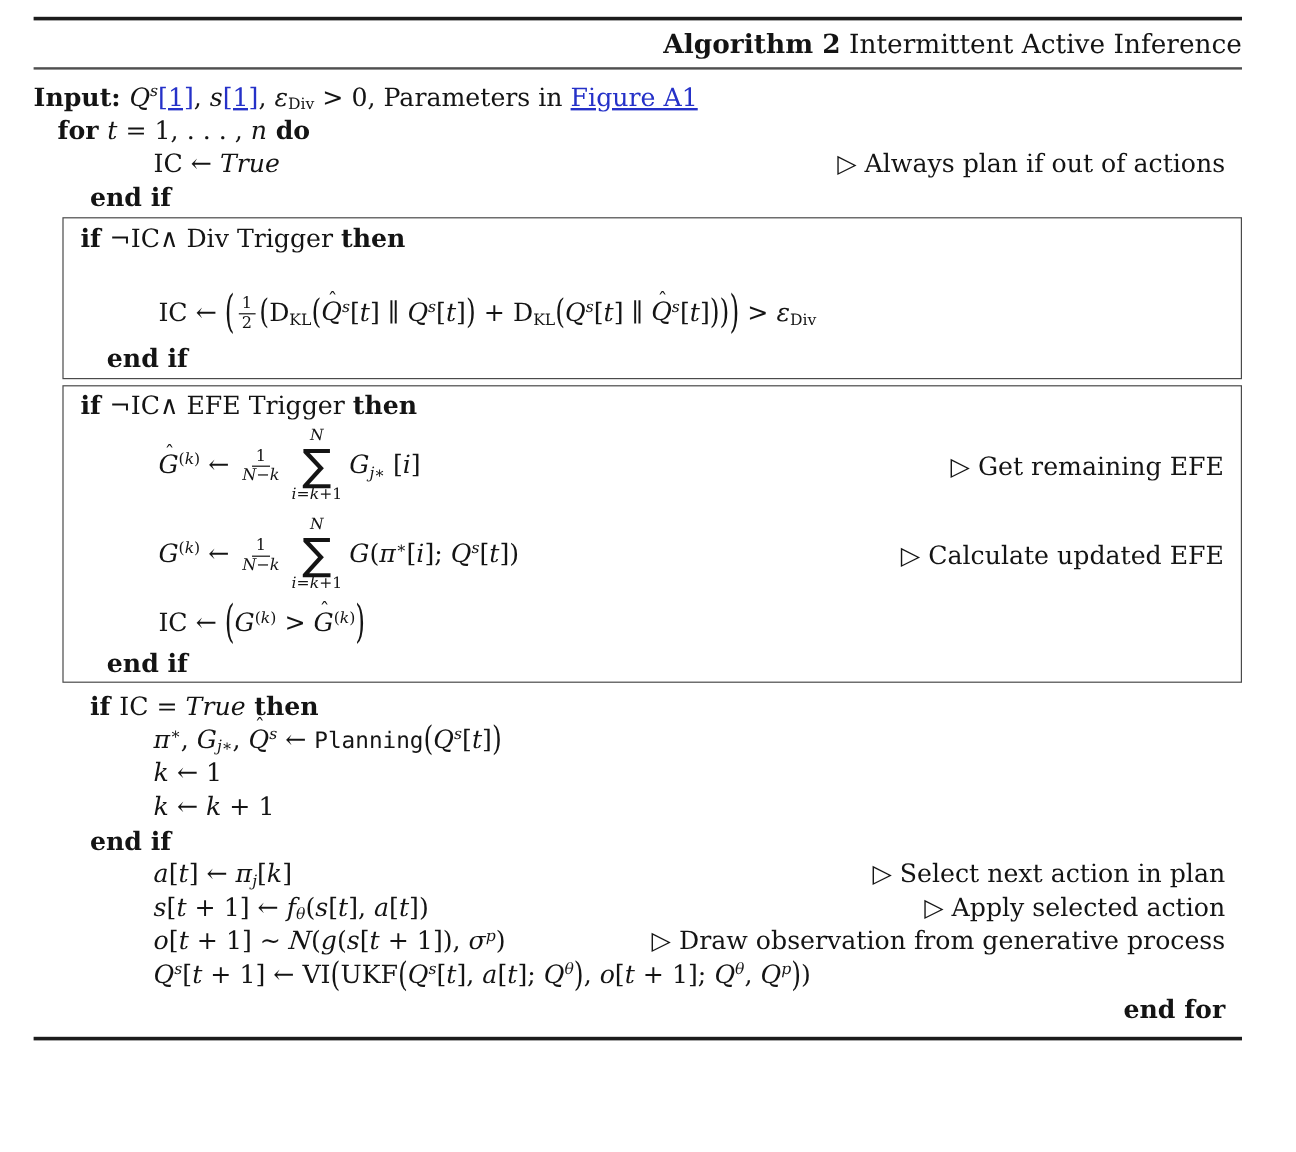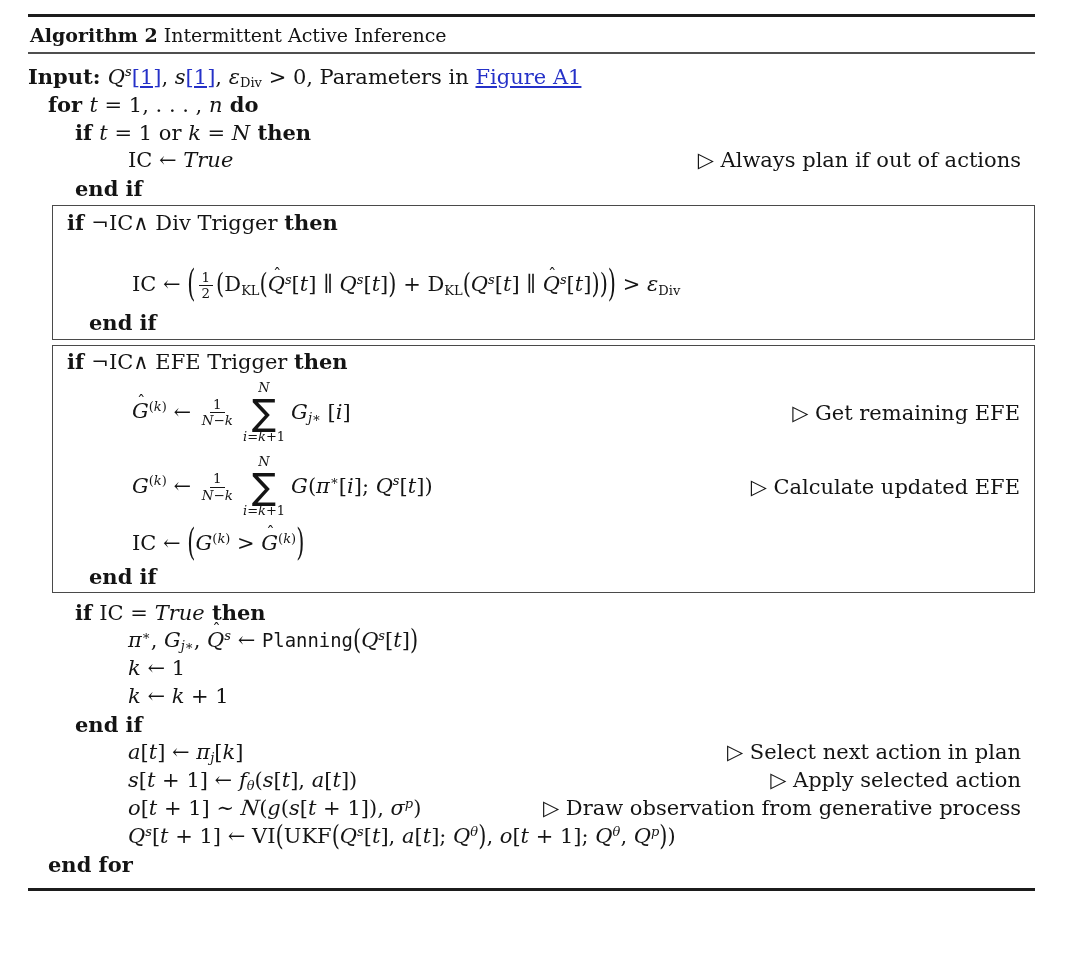--- a/index.html
+++ b/index.html
@@ -2,21 +2,21 @@
 <html><head>
 <meta charset="utf-8">
 <style>
   html,body{margin:0;padding:0;background:#ffffff;}
   body{width:1080px;height:960px;overflow:hidden;
        font-family:"DejaVu Serif","DejaVu Sans",serif;color:#141414;}
   .algo{position:absolute;left:28px;top:14px;width:1007px;}
   .rule-top{height:3px;background:#1c1c1c;}
   .rule-mid{height:2px;background:#4f4f4f;}
   .rule-bottom{height:3px;background:#1c1c1c;margin-top:4px;}
-  .title-row{font-size:19px;padding:7px 0 6px 2px;}
+  .title-row{font-size:22px;padding:7px 0 6px 2px;text-align:right;}
   .title-label{font-weight:bold;}
   .algo-body{padding:8px 0 6px 0;font-size:21px;}
   .line{display:flex;align-items:center;min-height:28px;padding-right:14px;}
   .line .content{white-space:nowrap;}
   .line .comment{margin-left:auto;white-space:nowrap;text-align:left;}
   .kw{font-weight:bold;}
   .mi{font-style:italic;}
   .tt{font-family:"DejaVu Sans Mono",monospace;font-size:0.9em;}
   .lk{color:#2531c8;text-decoration:underline;cursor:pointer;}
   .sup{font-size:62%;position:relative;top:-0.55em;line-height:0;}
@@ -50,23 +50,20 @@
     <span class="title-label">Algorithm 2</span>
     <span>Intermittent Active Inference</span>
   </div>
   <div class="rule-mid"></div>
   <div class="algo-body">
       <div class="line" style="padding-left: 0px;">
         <span class="content"><span class="kw">Input:  </span><span class="mi">Q</span><span class="sup"><span class="mi">s</span></span><span class="lk">[1]</span><span>, </span><span class="mi">s</span><span class="lk">[1]</span><span>, </span><span class="mi">ε</span><span class="sub"><span>Div</span></span><span> &gt; 0, Parameters in </span><span class="lk">Figure A1</span></span>
       </div>
       <div class="line" style="padding-left: 20px;">
         <span class="content"><span class="kw">for </span><span class="mi">t</span><span> = 1, . . . , </span><span class="mi">n</span><span class="kw"> do</span></span>
-      </div>
-      <div class="line" style="padding-left: 47px;">
-        <span class="content"><span class="kw">if </span><span class="mi">t</span><span> = 1 or </span><span class="mi">k</span><span> = </span><span class="mi">N</span><span class="kw"> then</span></span>
       </div>
       <div class="line" style="padding-left: 100px;">
         <span class="content"><span>IC ← </span><span class="mi">True</span></span>
         <span class="comment">▷ Always plan if out of actions</span>
       </div>
       <div class="line" style="padding-left: 47px;">
         <span class="content"><span class="kw">end if</span></span>
       </div>
       <div class="tbox">
         <div class="line" style="padding-left: 14px;">
@@ -138,18 +135,18 @@
         <span class="content"><span class="mi">s</span><span>[</span><span class="mi">t</span><span> + 1] ← </span><span class="mi">f</span><span class="sub"><span class="mi">θ</span></span><span>(</span><span class="mi">s</span><span>[</span><span class="mi">t</span><span>], </span><span class="mi">a</span><span>[</span><span class="mi">t</span><span>])</span></span>
         <span class="comment">▷ Apply selected action</span>
       </div>
       <div class="line" style="padding-left: 100px;">
         <span class="content"><span class="mi">o</span><span>[</span><span class="mi">t</span><span> + 1] ∼ </span><span class="cal">N</span><span>(</span><span class="mi">g</span><span>(</span><span class="mi">s</span><span>[</span><span class="mi">t</span><span> + 1]), </span><span class="mi">σ</span><span class="sup"><span class="mi">p</span></span><span>)</span></span>
         <span class="comment">▷ Draw observation from generative process</span>
       </div>
       <div class="line" style="padding-left: 100px;">
         <span class="content"><span class="mi">Q</span><span class="sup"><span class="mi">s</span></span><span>[</span><span class="mi">t</span><span> + 1] ← VI</span><span class="big s1">(</span><span>UKF</span><span class="big s1">(</span><span class="mi">Q</span><span class="sup"><span class="mi">s</span></span><span>[</span><span class="mi">t</span><span>], </span><span class="mi">a</span><span>[</span><span class="mi">t</span><span>]; </span><span class="mi">Q</span><span class="sup"><span class="mi">θ</span></span><span class="big s1">)</span><span>, </span><span class="mi">o</span><span>[</span><span class="mi">t</span><span> + 1]; </span><span class="mi">Q</span><span class="sup"><span class="mi">θ</span></span><span>, </span><span class="mi">Q</span><span class="sup"><span class="mi">p</span></span><span class="big s1">)</span><span>)</span></span>
       </div>
-      <div class="line" style="padding-left: 20px;">
+      <div class="line" style="padding-left: 20px; justify-content: flex-end;">
         <span class="content"><span class="kw">end for</span></span>
       </div>
     </div>
   <div class="rule-bottom"></div>
 </div>
 
 </body></html>

